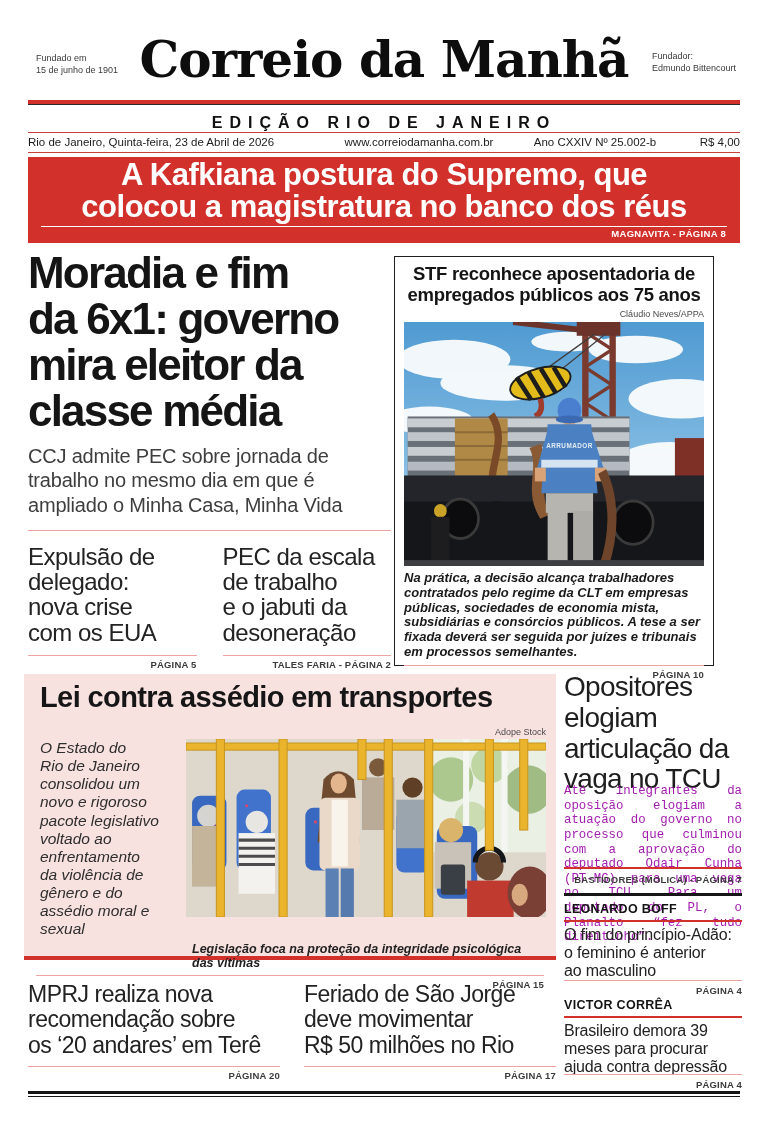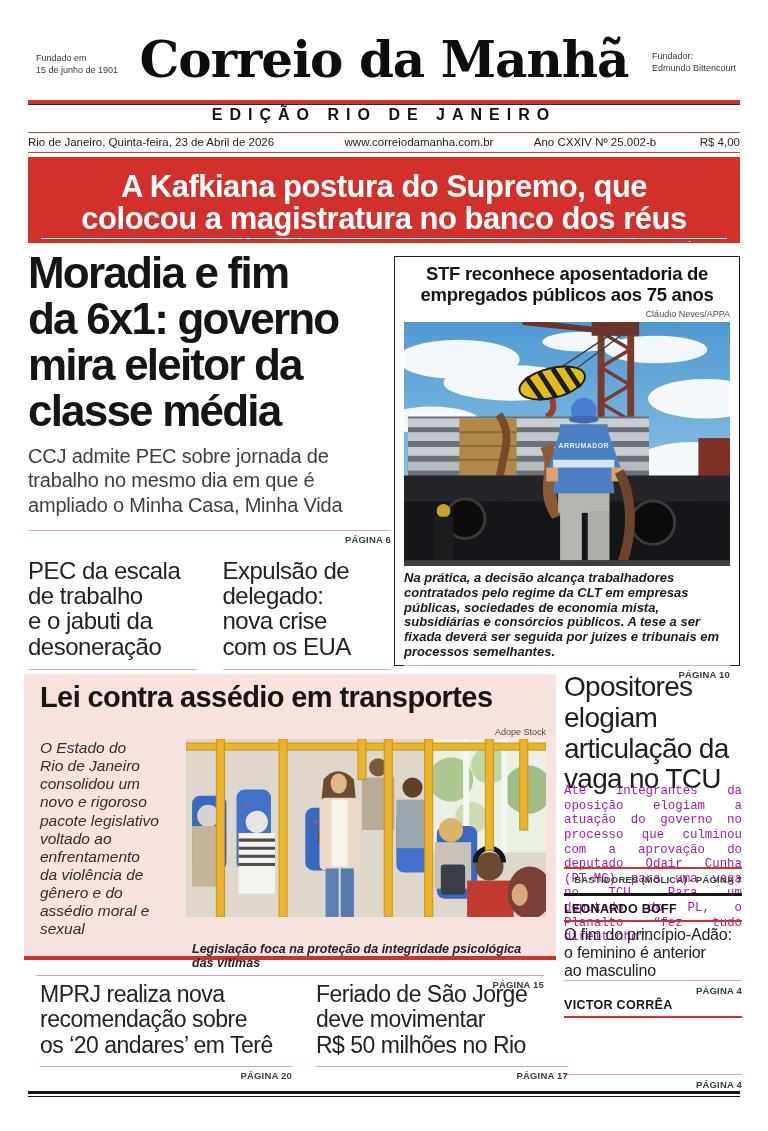--- a/index.html
+++ b/index.html
@@ -8,53 +8,53 @@
   .pre{white-space:pre-line;}
 
   
   .masthead{position:absolute;top:0;left:0;width:768px;height:100px;}
   .founded{position:absolute;left:36px;top:52px;font-size:9px;line-height:1.35;color:#3a3a3a;white-space:pre-line;}
   .nameplate{position:absolute;left:0;right:0;top:30px;text-align:center;
              font-family:"DejaVu Serif","Liberation Serif",serif;font-weight:700;
              font-size:50px;letter-spacing:-1px;color:#0d0d0d;}
   .founder{position:absolute;right:32px;top:50px;font-size:9px;line-height:1.35;color:#3a3a3a;white-space:pre-line;text-align:left;}
   .red-bar{position:absolute;top:100px;left:28px;width:712px;height:4px;background:#d2302b;border-bottom:1.5px solid #2a2a2a;}
-  .edition{position:absolute;top:106px;left:0;right:0;text-align:center;font-size:16px;font-weight:bold;
+  .edition{position:absolute;top:114px;left:0;right:0;text-align:center;font-size:16px;font-weight:bold;
            letter-spacing:7px;color:#111;}
   .hairline-red{position:absolute;left:28px;width:712px;border-top:1.5px solid #c6413d;}
   .date-row{position:absolute;top:136px;left:28px;width:712px;display:flex;align-items:center;font-size:11.5px;color:#1c1c1c;}
   .date-row .dr-date{flex:0 0 300px;text-align:left;}
   .date-row .dr-url{flex:1;text-align:center;}
   .date-row .dr-issue{flex:0 0 170px;text-align:center;}
   .date-row .dr-price{flex:0 0 60px;text-align:right;}
 
   
   .banner{position:absolute;top:157px;left:28px;width:712px;height:86px;background:#d2302b;box-sizing:border-box;
           display:flex;flex-direction:column;}
-  .banner-headline{margin-top:14px;text-align:center;color:#fff;font-weight:800;font-size:31px;line-height:1.03;letter-spacing:-0.5px;}
+  .banner-headline{margin-top:2px;text-align:center;color:#fff;font-weight:800;font-size:31px;line-height:1.03;letter-spacing:-0.5px;}
   .banner-rule{border-top:1.5px solid #ffffff;margin:3px 13px 0;}
   .banner-byline{text-align:right;margin:1px 14px 0;color:#fff;font-size:9.5px;font-weight:bold;letter-spacing:.3px;}
 
   
   .rule-light{border-top:1.5px solid #eda4a0;}
   .rule-red{border-top:2px solid #d2302b;}
   .page-ref{font-size:9.5px;font-weight:bold;color:#3b3b3b;text-align:right;letter-spacing:.2px;margin-top:3px;}
 
   
   .lead-col{position:absolute;left:28px;top:250px;width:363px;}
   .lead-headline{font-size:44px;font-weight:800;line-height:1.045;letter-spacing:-1.8px;color:#151515;}
   .lead-deck{margin-top:10px;font-size:20px;line-height:1.22;color:#3e3e3e;letter-spacing:-0.2px;}
   .lead-rule{margin-top:13px;}
   .sub-row{margin-top:13px;display:flex;gap:26px;}
   .sub-cell{flex:1;}
   .sub-headline{font-size:24px;line-height:1.05;letter-spacing:-0.5px;color:#232323;}
   .sub-cell .rule-light{margin-top:10px;}
 
   
-  .stf-box{position:absolute;left:394px;top:256px;width:346px;height:410px;border:1.5px solid #1f1f1f;
+  .stf-box{position:absolute;left:394px;top:256px;width:320px;height:410px;border:1.5px solid #1f1f1f;
            box-sizing:border-box;padding:6px 9px 0;background:#fff;}
   .stf-headline{font-size:18.5px;font-weight:bold;line-height:1.16;text-align:center;letter-spacing:-0.3px;color:#141414;}
   .photo-credit{text-align:right;font-size:9px;color:#4a4a4a;margin:3px 0 3px;}
   .stf-photo{width:100%;height:244px;display:block;}
   .stf-caption{margin-top:5px;font-size:13px;line-height:1.14;font-style:italic;font-weight:bold;color:#1a1a1a;}
   .stf-box .rule-light{margin-top:5px;}
 
   
   .pink-box{position:absolute;left:24px;top:674px;width:532px;height:286px;background:#f8e2e0;
             border-bottom:4px solid #d2302b;box-sizing:border-box;padding:5px 10px 0;}
@@ -73,21 +73,21 @@
   .tcu-body{position:absolute;top:112px;left:0;width:178px;font-family:Liberation Mono, monospace;
             font-size:12.4px;line-height:1.18;color:#a21caf;text-align:justify;}
   .tcu-rule{position:absolute;top:195px;left:0;width:178px;}
   .tcu-page{position:absolute;top:199px;right:0;width:178px;}
   .black-bar{position:absolute;left:0;width:178px;height:3px;background:#161616;}
   .kicker{font-size:12.5px;font-weight:bold;letter-spacing:.3px;color:#141414;border-bottom:2.5px solid #d2302b;padding-bottom:4px;}
   .col-head{font-size:16px;line-height:1.14;letter-spacing:-0.2px;color:#222;}
   .abs{position:absolute;left:0;width:178px;}
 
   
-  .bottom-row{position:absolute;left:40px;top:982px;width:528px;display:flex;gap:24px;}
+  .bottom-row{position:absolute;left:28px;top:982px;width:528px;display:flex;gap:24px;}
   .bottom-cell{flex:1;}
   .bottom-headline{font-size:23px;line-height:1.1;letter-spacing:-0.5px;color:#222;}
   .bottom-cell .rule-light{margin-top:8px;}
 
   
   .footer-line{position:absolute;left:28px;top:1091px;width:712px;}
   .footer-line .l1{height:2.5px;background:#141414;margin-bottom:2px;}
   .footer-line .l2{height:1.5px;background:#141414;}
 </style>
 </head>
@@ -122,38 +122,37 @@
 
   <div class="lead-col">
     <div class="lead-headline pre">Moradia e fim
 da 6x1: governo
 mira eleitor da
 classe média</div>
     <div class="lead-deck pre">CCJ admite PEC sobre jornada de
 trabalho no mesmo dia em que é
 ampliado o Minha Casa, Minha Vida</div>
     <div class="rule-light lead-rule"></div>
-    <div class="page-ref">PÁGINA 6</div>
 
     <div class="sub-row">
+      <div class="sub-cell">
+        <div class="sub-headline pre">Expulsão de
+delegado:
+nova crise
+com os EUA</div>
+        <div class="rule-light"></div>
+        <div class="page-ref">PÁGINA 5</div>
+      </div>
       <div class="sub-cell">
         <div class="sub-headline pre">PEC da escala
 de trabalho
 e o jabuti da
 desoneração</div>
         <div class="rule-light"></div>
         <div class="page-ref">TALES FARIA - PÁGINA 2</div>
-      </div>
-      <div class="sub-cell">
-        <div class="sub-headline pre">Expulsão de
-delegado:
-nova crise
-com os EUA</div>
-        <div class="rule-light"></div>
-        <div class="page-ref">PÁGINA 5</div>
       </div>
     </div>
   </div>
 
   <div class="stf-box">
     <div class="stf-headline pre">STF reconhece aposentadoria de
 empregados públicos aos 75 anos</div>
     <div class="photo-credit">Cláudio Neves/APPA</div>
 
     <svg class="stf-photo" viewBox="0 0 330 248" preserveAspectRatio="none">
@@ -341,20 +340,23 @@
     <div class="black-bar" style="top:221px"></div>
 
     <div class="abs kicker" style="top:230px">LEONARDO BOFF</div>
     <div class="abs col-head pre" style="top:254px">O fim do princípio-Adão:
 o feminino é anterior
 ao masculino</div>
     <div class="abs rule-light" style="top:308px"></div>
     <div class="abs page-ref" style="top:310px">PÁGINA 4</div>
 
     <div class="abs kicker" style="top:326px">VICTOR CORRÊA</div>
+    <div class="abs col-head pre" style="top:350px">Brasileiro demora 39
+meses para procurar
+ajuda contra depressão</div>
     <div class="abs rule-light" style="top:402px"></div>
     <div class="abs page-ref" style="top:404px">PÁGINA 4</div>
   </div>
 
   <div class="bottom-row">
     <div class="bottom-cell">
       <div class="bottom-headline pre">MPRJ realiza nova
 recomendação sobre
 os ‘20 andares’ em Terê</div>
       <div class="rule-light"></div>

